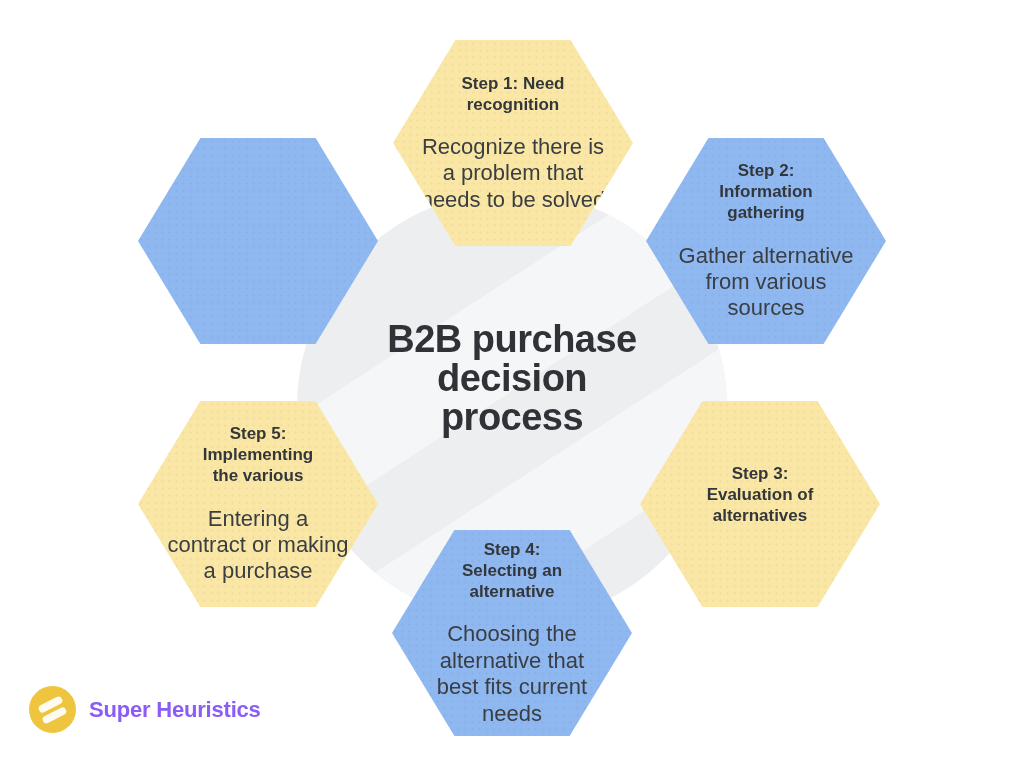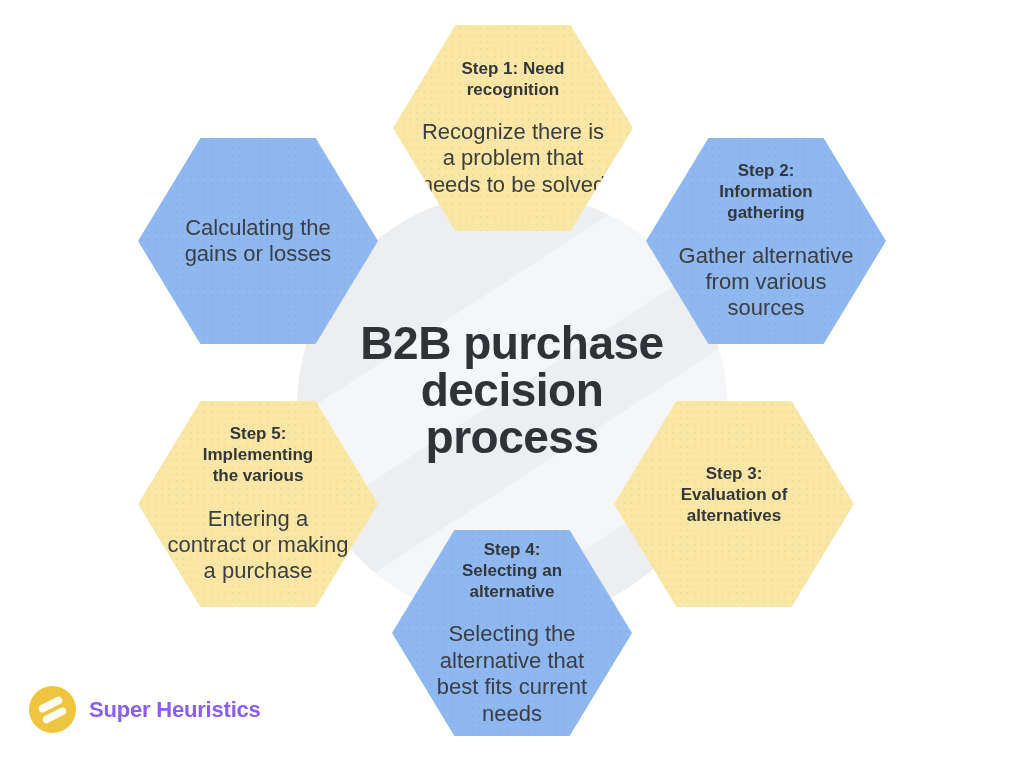--- a/index.html
+++ b/index.html
@@ -29,21 +29,21 @@
     transform: rotate(-33deg);
   }
   .wm-band.b1 { left: -80px; top: 85px; }
   .wm-band.b2 { left: -40px; top: 265px; }
 
   
   .title {
     position: absolute;
     left: 0; right: 0; top: 320px;
     text-align: center;
-    font-size: 46px;
+    font-size: 38px;
     font-weight: 700;
     line-height: 1.02;
     letter-spacing: -0.5px;
     color: #2F3337;
     white-space: pre-line;
     z-index: 3;
   }
 
   
   .hex {
@@ -52,23 +52,23 @@
     clip-path: polygon(0 50%, 26% 0, 74% 0, 100% 50%, 74% 100%, 26% 100%);
     display: flex;
     flex-direction: column;
     align-items: center;
     justify-content: center;
     text-align: center;
     z-index: 2;
     background-image: radial-gradient(rgba(0,0,0,0.035) 1px, transparent 1.2px);
     background-size: 7px 7px;
   }
-  .hex-1 { left: 393px; top:  25px; }
+  .hex-1 { left: 393px; top:  40px; }
   .hex-2 { left: 646px; top: 138px; }
-  .hex-3 { left: 614px; top: 401px; }
+  .hex-3 { left: 640px; top: 401px; }
   .hex-4 { left: 392px; top: 530px; }
   .hex-5 { left: 138px; top: 401px; }
   .hex-6 { left: 138px; top: 138px; }
 
   .hex-heading {
     font-size: 17px;
     font-weight: 700;
     line-height: 1.24;
     color: #33373B;
     white-space: pre-line;
@@ -129,36 +129,34 @@
 </div>
 <div class="hex hex-3" style="background-color: rgb(250, 231, 165);">
   <div class="hex-heading">Step 3:
 Evaluation of
 alternatives</div>
 </div>
 <div class="hex hex-4" style="background-color: rgb(143, 184, 241);">
   <div class="hex-heading">Step 4:
 Selecting an
 alternative</div>
-  <div class="hex-body">Selecting the
+  <div class="hex-body">Choosing the
 alternative that
 best fits current
 needs</div>
 </div>
 <div class="hex hex-5" style="background-color: rgb(250, 231, 165);">
   <div class="hex-heading">Step 5:
 Implementing
 the various</div>
   <div class="hex-body">Entering a
 contract or making
 a purchase</div>
 </div>
 <div class="hex hex-6" style="background-color: rgb(143, 184, 241);">
-  <div class="hex-body">Calculating the
-gains or losses</div>
 </div>
 
 <div class="brand">
   <svg class="brand-mark" viewBox="0 0 48 48" xmlns="http://www.w3.org/2000/svg">
     <circle cx="24" cy="24" r="24" fill="#EFC53F"></circle>
     <rect x="9" y="15" width="26" height="8" rx="4" transform="rotate(-27 22 19)" fill="#FFFFFF" opacity="0.92"></rect>
     <rect x="13" y="26" width="26" height="8" rx="4" transform="rotate(-27 26 30)" fill="#FFFFFF" opacity="0.92"></rect>
   </svg>
   <span class="brand-name">Super Heuristics</span>
 </div>

